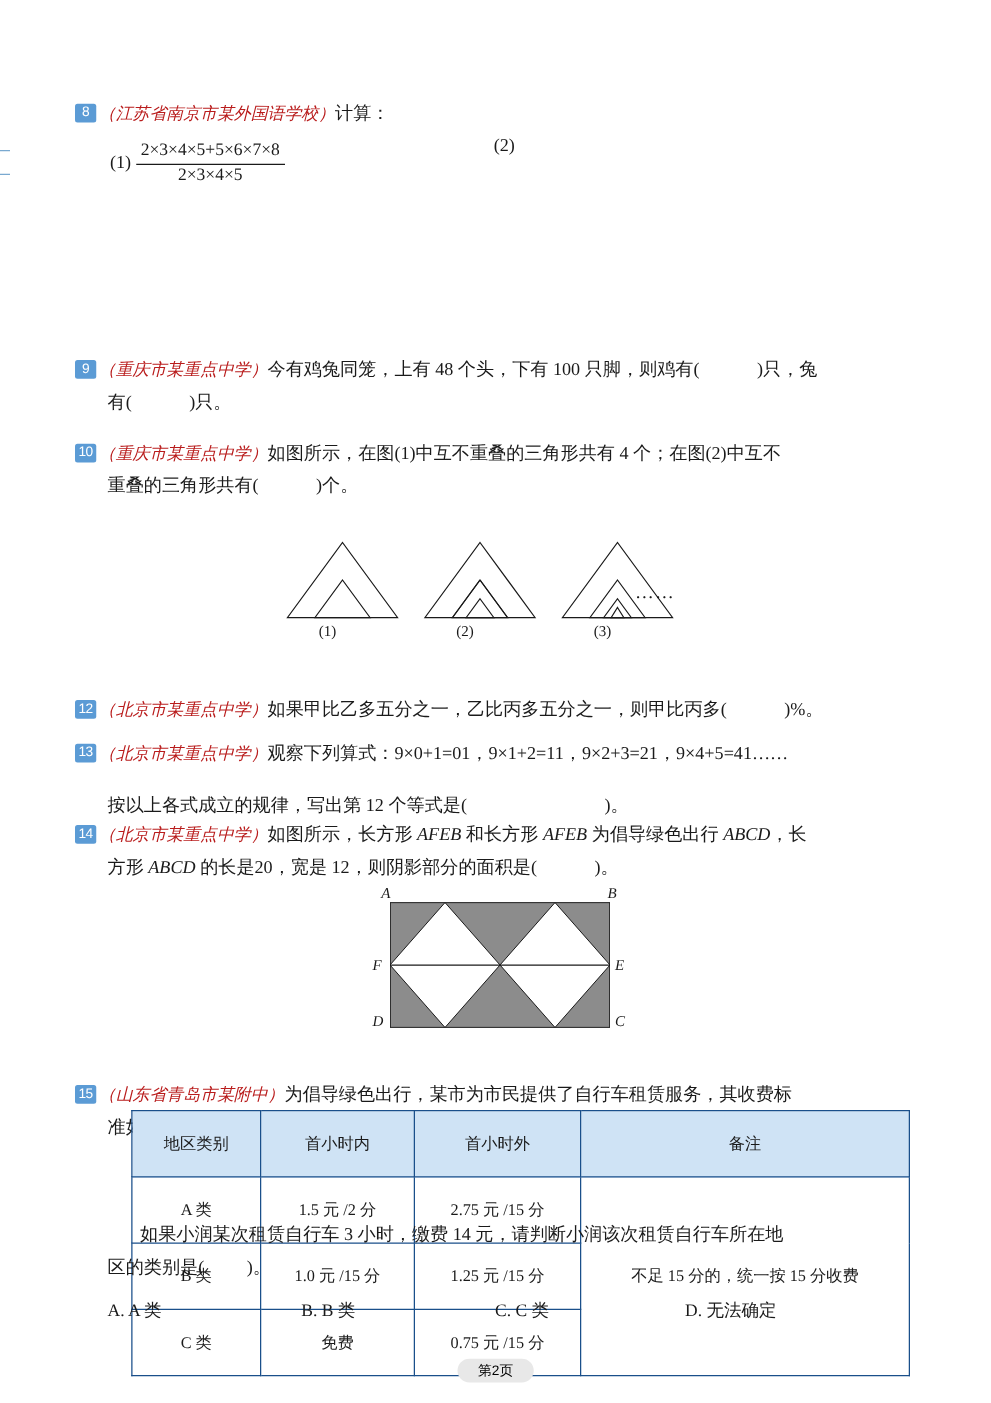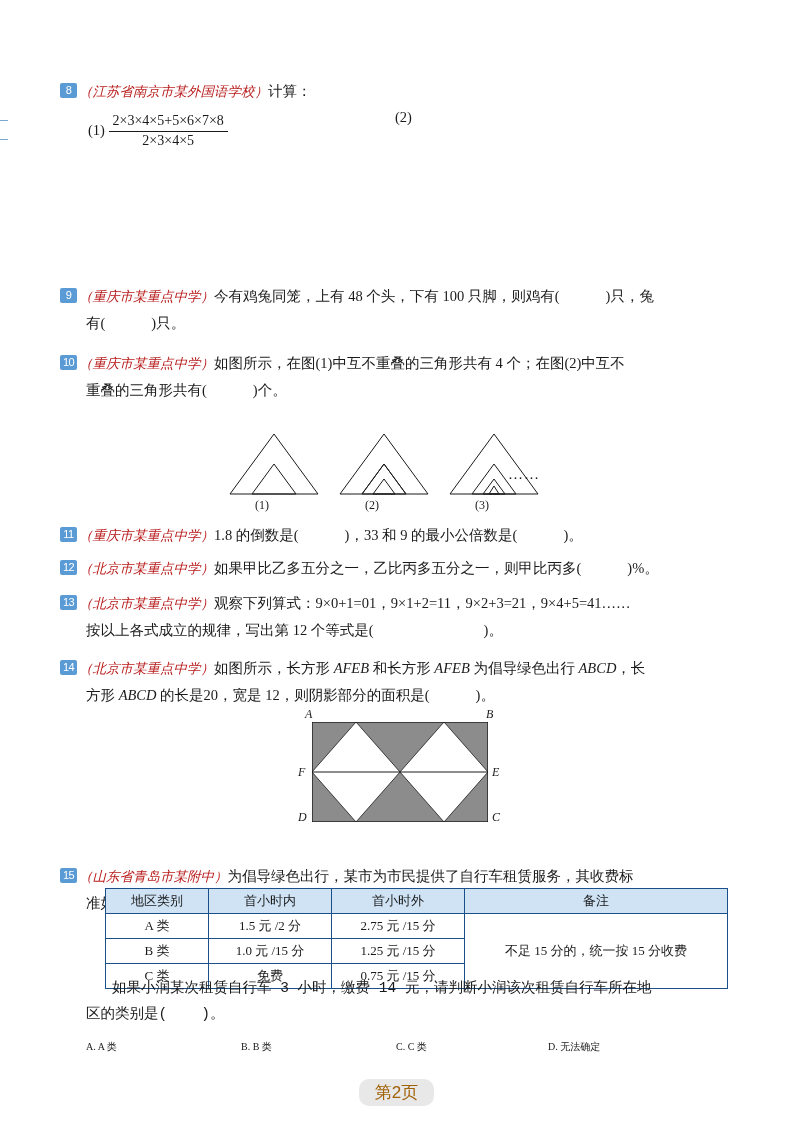--- a/index.html
+++ b/index.html
@@ -74,53 +74,53 @@
   .smallfrac .den { display: block; border-top: 1px solid #1a1a1a; }
   
   table.fee {
     border-collapse: collapse;
     font-size: 13px;
     font-family: "Liberation Serif", serif;
   }
   table.fee th, table.fee td {
     border: 1px solid #1a4f8a;
     text-align: center;
-    padding: 1px 6px;
+    padding: 15px 6px;
     height: 22px;
   }
   table.fee thead th {
     background: #cfe3f5;
     font-weight: normal;
   }
   .footer {
     position: absolute;
     left: 0;
     right: 0;
     bottom: 16px;
     text-align: center;
   }
   .footer .pill {
     display: inline-block;
     background: #e8e8e8;
     border-radius: 10px;
     padding: 2px 16px;
-    font-size: 17px;
+    font-size: 11px;
     font-family: "Liberation Sans", sans-serif;
-    color: #a16207;
+    color: #000000;
   }
   .sidenotch {
     position: absolute;
     left: 0;
     top: 120px;
     width: 8px;
     height: 18px;
     border-top: 1px solid #7aa9d0;
     border-bottom: 1px solid #7aa9d0;
   }
-  .opts { position: absolute; font-size: 10px; }
+  .opts { position: absolute; font-size: 14px; }
   .opt { position: absolute; }
   svg { display: block; }
 </style>
 </head>
 <body>
 
 <div class="page">
 
   <div class="sidenotch"></div>
 
@@ -178,37 +178,32 @@
         <polygon points="266,47 277,62 255,62"></polygon>
         <polygon points="266,54 271,62 261,62"></polygon>
       </g>
     </svg>
   </div>
   <div style="position:absolute; left:255px; top:498px; font-size:12px;">(1)</div>
   <div style="position:absolute; left:365px; top:498px; font-size:12px;">(2)</div>
   <div style="position:absolute; left:475px; top:498px; font-size:12px;">(3)</div>
   <div style="position:absolute; left:508px; top:466px; font-size:15px; letter-spacing:1px;">……</div>
 
-  <div class="qblock" style="left:60px; top:522px; width:680px;">
-    <div>
-      <span class="qnum">11</span><span class="src">（重庆市某重点中学）</span><span>1.8 的倒数是(</span><span class="blank"></span><span>)，33 和 9 的最小公倍数是(</span><span class="blank"></span><span>)。</span>
-    </div>
-  </div>
 
   <div class="qblock" style="left:60px; top:555px; width:680px;">
     <div>
       <span class="qnum">12</span><span class="src">（北京市某重点中学）</span><span>如果甲比乙多五分之一，乙比丙多五分之一，则甲比丙多(</span><span class="blank"></span><span>)%。</span>
     </div>
   </div>
 
   <div class="qblock" style="left:60px; top:590px; width:690px;">
     <div>
       <span class="qnum">13</span><span class="src">（北京市某重点中学）</span><span>观察下列算式：9×0+1=01，9×1+2=11，9×2+3=21，9×4+5=41……</span>
     </div>
-    <div style="margin-left:26px;">
+    <div style="margin-left:26px;margin-top:16px;">
       <span>按以上各式成立的规律，写出第 12 个等式是(</span><span class="blank-lg"></span><span>)。</span>
     </div>
   </div>
 
   <div class="qblock" style="left:60px; top:655px; width:690px;">
     <div>
       <span class="qnum">14</span><span class="src">（北京市某重点中学）</span><span>如图所示，长方形 </span><span class="it">AFEB</span><span> 和长方形 </span><span class="it">AFEB</span><span> 为倡导绿色出行 </span><span class="it">ABCD</span><span>，长</span>
     </div>
     <div style="margin-left:26px;">
       <span>方形 </span><span class="it">ABCD</span><span> 的长是20，宽是 12，则阴影部分的面积是(</span><span class="blank"></span><span>)。</span>
@@ -266,21 +261,21 @@
         </tr>
         <tr>
           <td>C 类</td>
           <td>免费</td>
           <td>0.75 元 /15 分</td>
         </tr>
       </tbody>
     </table>
   </div>
 
-  <div class="qblock" style="left:86px; top:975px; width:670px;font-family:Liberation Mono, monospace;">
+  <div class="qblock" style="left:86px; top:975px; width:670px;">
     <div>
       <span class="indent"></span><span>如果小润某次租赁自行车 3 小时，缴费 14 元，请判断小润该次租赁自行车所在地</span>
     </div>
     <div>
       <span>区的类别是(</span><span class="blank-sm"></span><span>)。</span>
     </div>
   </div>
 
   <div class="opts" style="left:86px; top:1040px; width:660px; height:24px;">
     <span class="opt" style="left:0;">A. A 类</span>

